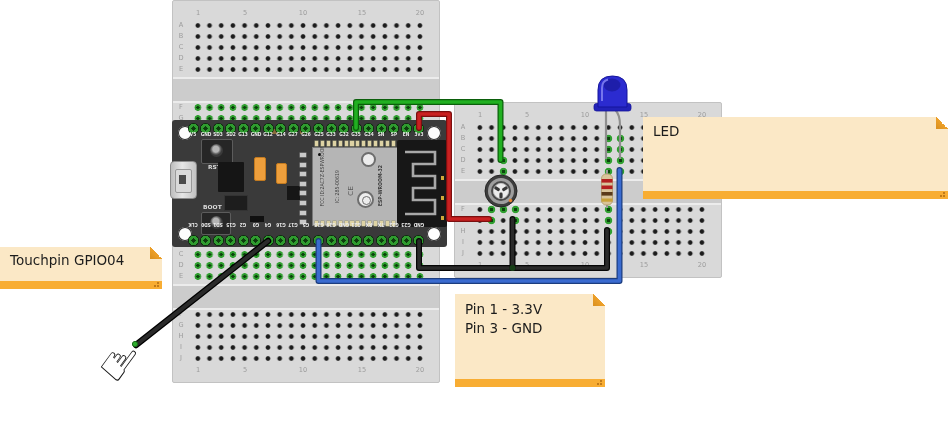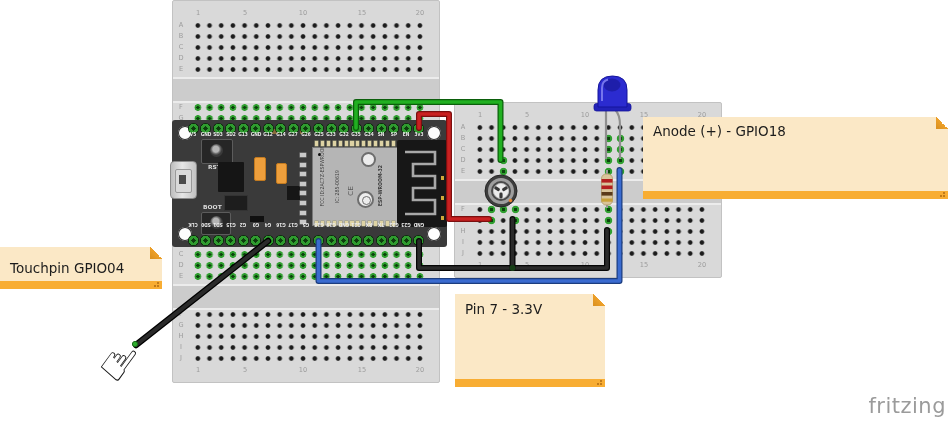--- a/index.html
+++ b/index.html
@@ -37,21 +37,21 @@
   .lpad{position:absolute;background:#c9c9c9;box-shadow:0 0 0 0.5px #8a8a8a;}
   
   .note{position:absolute;background:#fbe8c6;color:#1c1c1c;font-size:13.5px;line-height:18.5px;}
   .note .bar{position:absolute;left:0;right:0;bottom:0;height:8px;background:#f8ad33;}
   .note .fold{position:absolute;top:0;right:0;width:12px;height:12px;
               background:linear-gradient(225deg,#ffffff 50%,#eda029 50%,#d88f1f 100%);}
   .note .grip{position:absolute;right:3px;bottom:2px;width:2px;height:2px;background:#c07a1a;
               box-shadow:-3px 0 #c07a1a,0 -3px #c07a1a;}
   .note .ln{padding-left:10px;white-space:nowrap;}
   #note-led{left:643px;top:117px;width:305px;height:82px;padding-top:5px;box-sizing:border-box;}
-  #note-touch{left:0px;top:247px;width:162px;height:42px;padding-top:12px;box-sizing:border-box;}
+  #note-touch{left:0px;top:247px;width:162px;height:42px;padding-top:4px;box-sizing:border-box;}
   #note-poti{left:455px;top:294px;width:150px;height:93px;padding-top:6px;box-sizing:border-box;}
   #logo{position:absolute;left:860px;top:394px;width:86px;color:#9b9b9b;font-size:21px;
         letter-spacing:0.5px;text-align:right;}
   #hand{position:absolute;left:101px;top:342px;width:64px;font-size:48px;line-height:1;color:#111;
         text-align:center;transform:rotate(36deg);transform-origin:50% 0;}
   svg.overlay{position:absolute;left:0;top:0;pointer-events:none;}
 </style>
 </head>
 <body>
 
@@ -378,28 +378,28 @@
   <div class="note" id="note-touch">
     <div class="fold"></div>
     <div class="ln">Touchpin GPIO04</div>
     <div class="bar">
         <div class="grip"></div>
       </div>
   </div>
 
   <div class="note" id="note-led">
     <div class="fold"></div>
-    <div class="ln">Anode (+) - GPIO18</div>
+    <div class="ln">LED</div>
     <div class="bar">
         <div class="grip"></div>
       </div>
   </div>
 
   <div class="note" id="note-poti">
     <div class="fold"></div>
-    <div class="ln">Pin 7 - 3.3V</div>
+    <div class="ln">Pin 1 - 3.3V</div>
+    <div class="ln">Pin 3 - GND</div>
     <div class="bar">
         <div class="grip"></div>
       </div>
   </div>
 
-  <div id="logo">fritzing</div>
 </div>
 
 </body></html>

